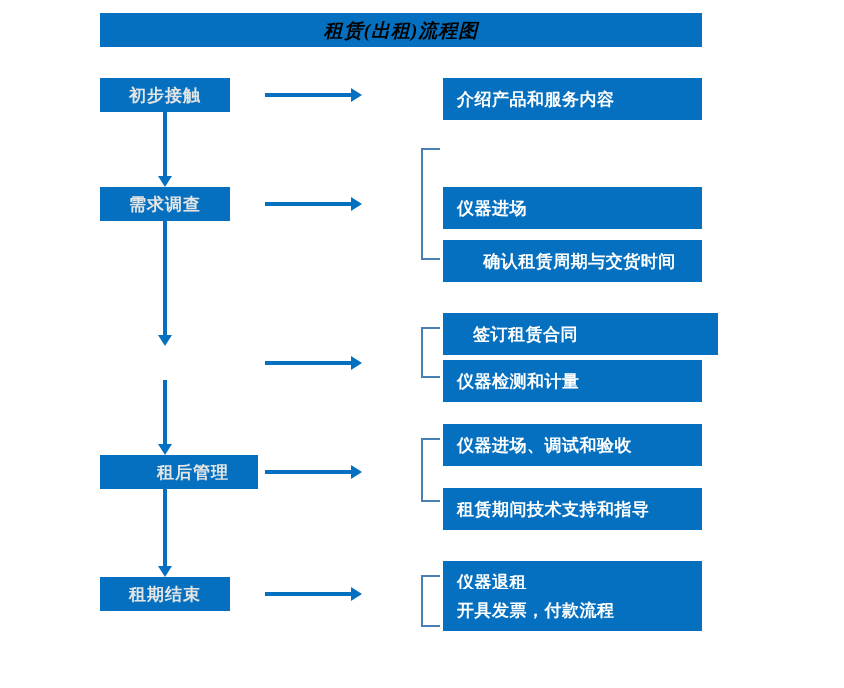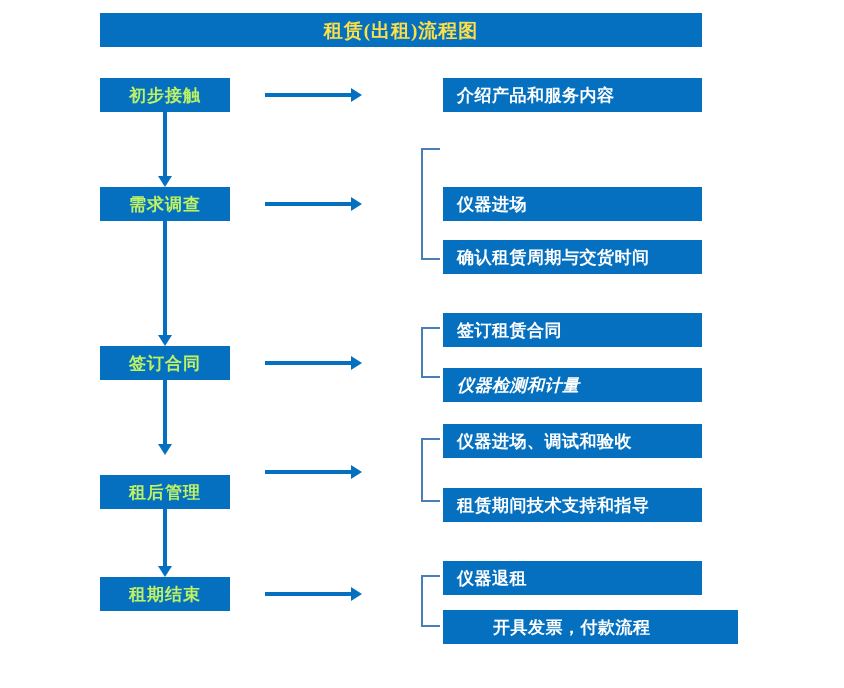--- a/index.html
+++ b/index.html
@@ -13,48 +13,49 @@
 
   
   .title-bar{
     position:absolute;
     left:100px;top:13px;
     width:602px;height:34px;
     background:#0570BF;
     display:flex;align-items:center;justify-content:center;
   }
   .title-bar .title-text{
-    color:#fde047;
+    color:#000000;
     font-size:19px;
     font-weight:bold;
     letter-spacing:1px;
     line-height:1;
+    font-style:italic;
   }
 
   
   .stage-box{
     position:absolute;
     left:100px;
     width:130px;height:34px;
     background:#0570BF;
     display:flex;align-items:center;justify-content:center;
   }
   .stage-box .stage-label{
-    color:#bef264;
+    color:#e5e5e5;
     font-size:17px;
     font-weight:bold;
     letter-spacing:1px;
     line-height:1;
   }
 
   
   .task-box{
     position:absolute;
     left:443px;
-    width:259px;height:34px;
+    width:259px;height:42px;
     background:#0570BF;
     display:flex;align-items:center;
   }
   .task-box .task-label{
     color:#ffffff;
     font-size:17px;
     font-weight:bold;
     padding-left:14px;
     letter-spacing:0.5px;
     line-height:1;
@@ -122,55 +123,52 @@
   <div class="title-bar">
     <span class="title-text">租赁(出租)流程图</span>
   </div>
 
   <div class="stage-box" id="stage-0" style="top: 78px;">
     <span class="stage-label">初步接触</span>
   </div>
   <div class="stage-box" id="stage-1" style="top: 187px; text-align: center;">
     <span class="stage-label">需求调查</span>
   </div>
-  <div class="stage-box" id="stage-2" style="top: 346px;">
-    <span class="stage-label">签订合同</span>
-  </div>
-  <div class="stage-box" id="stage-3" style="top: 475px;">
+  <div class="stage-box" id="stage-3" style="top: 455px; padding-left: 28px;">
     <span class="stage-label">租后管理</span>
   </div>
   <div class="stage-box" id="stage-4" style="top: 577px;">
     <span class="stage-label">租期结束</span>
   </div>
 
   <div class="task-box" id="task-0" style="top: 78px;">
     <span class="task-label">介绍产品和服务内容</span>
   </div>
   <div class="task-box" id="task-2" style="top: 187px;">
     <span class="task-label">仪器进场</span>
   </div>
-  <div class="task-box" id="task-3" style="top: 240px;">
+  <div class="task-box" id="task-3" style="top: 240px; justify-content: center;">
     <span class="task-label">确认租赁周期与交货时间</span>
   </div>
-  <div class="task-box" id="task-4" style="top: 313px;">
+  <div class="task-box" id="task-4" style="top: 313px; padding-left: 16px;">
     <span class="task-label">签订租赁合同</span>
   </div>
-  <div class="task-box" id="task-5" style="top: 368px; font-style: italic;">
+  <div class="task-box" id="task-5" style="top: 360px;">
     <span class="task-label">仪器检测和计量</span>
   </div>
   <div class="task-box" id="task-6" style="top: 424px; align-items: center;">
     <span class="task-label">仪器进场、调试和验收</span>
   </div>
   <div class="task-box" id="task-7" style="top: 488px;">
     <span class="task-label">租赁期间技术支持和指导</span>
   </div>
   <div class="task-box" id="task-8" style="top: 561px;">
     <span class="task-label">仪器退租</span>
   </div>
-  <div class="task-box" id="task-9" style="top: 610px; padding-left: 36px;">
+  <div class="task-box" id="task-9" style="top: 589px;">
     <span class="task-label">开具发票，付款流程</span>
   </div>
 
   <div class="h-arrow" id="harrow-0" style="top: 88px; left: 265px; width: 97px;">
     <span class="shaft" style="width: 87px;"></span>
     <span class="head" style="left: 86px;"></span>
   </div>
   <div class="h-arrow" id="harrow-1" style="top: 197px; left: 265px; width: 97px;">
     <span class="shaft" style="width: 87px;"></span>
     <span class="head" style="left: 86px;"></span>

